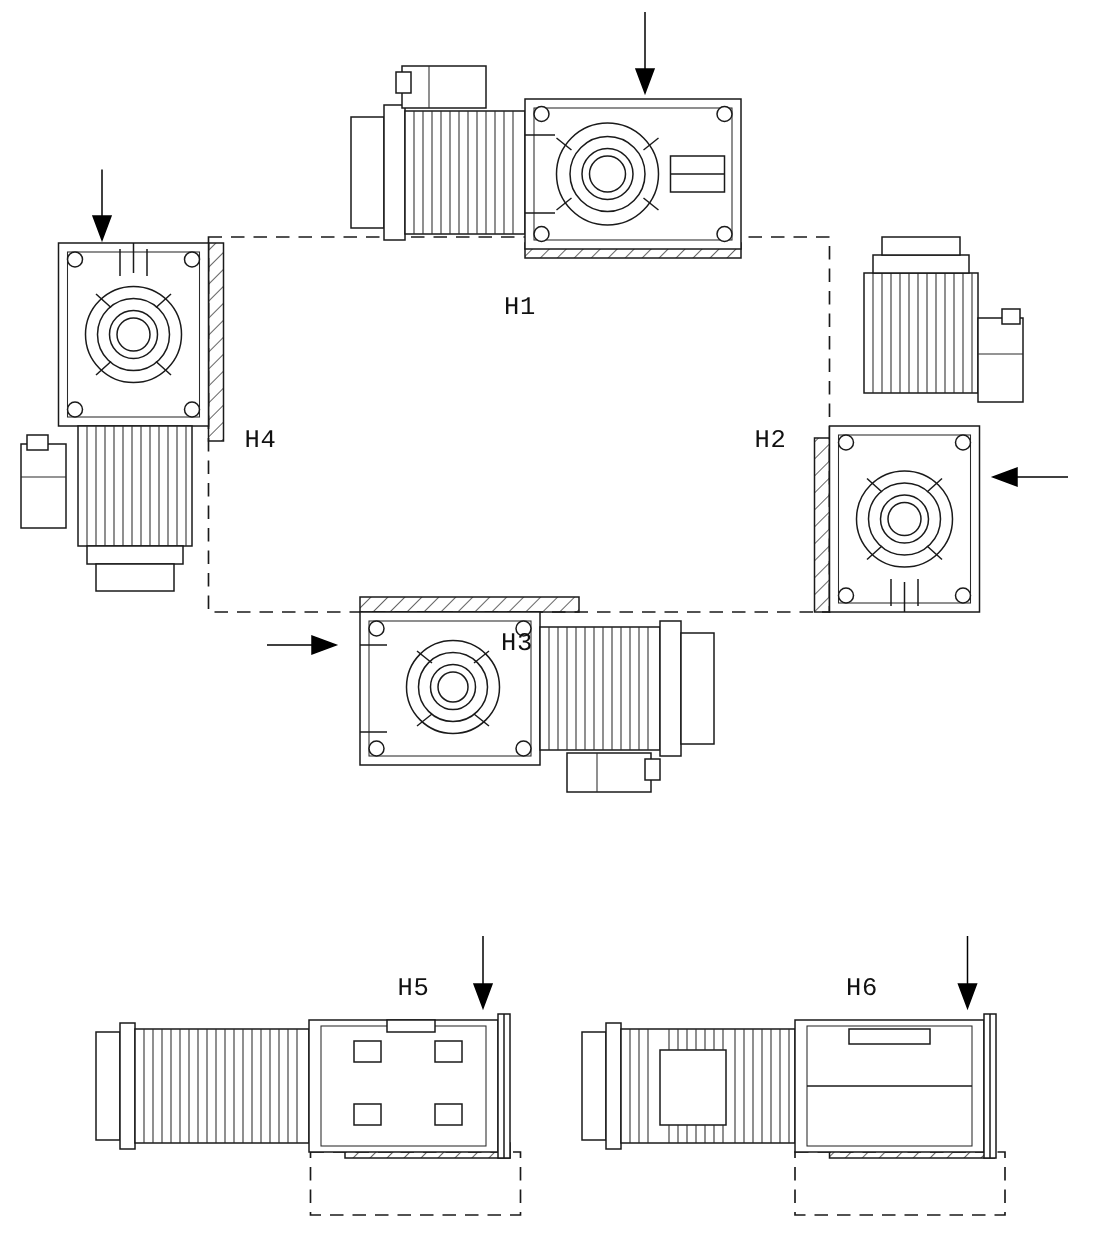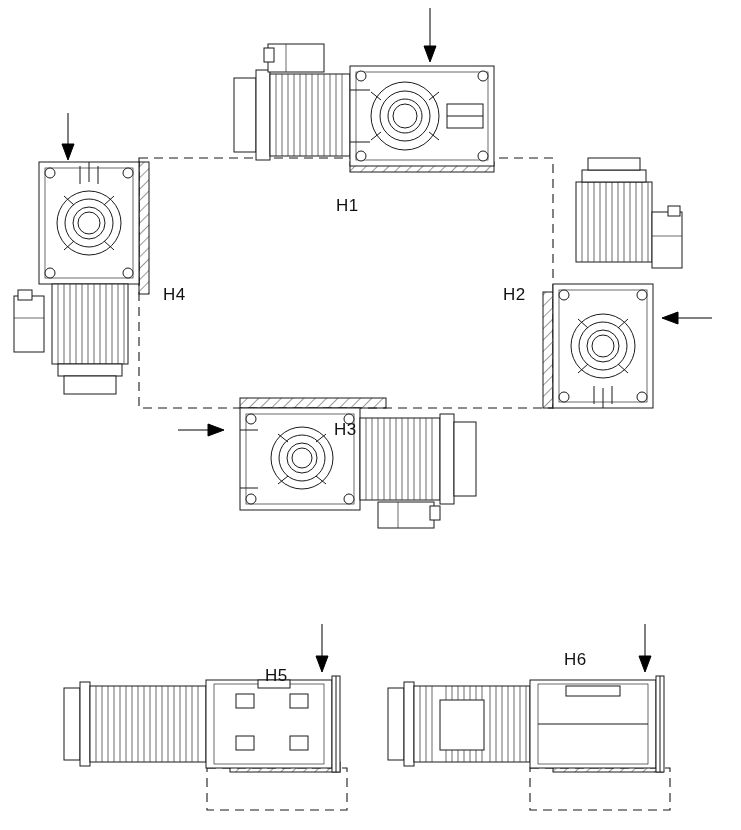--- a/index.html
+++ b/index.html
@@ -12,21 +12,21 @@
   }
   #sheet {
     position: relative;
     width: 741px;
     height: 830px;
     overflow: hidden;
     background: #ffffff;
   }
   .label {
     position: absolute;
-    font-family: Liberation Sans, sans-serif;
+    font-family: Liberation Mono, monospace;
     font-size: 17px;
     color: #111111;
     letter-spacing: 0.5px;
     white-space: nowrap;
   }
   svg.layer {
     position: absolute;
     left: 0;
     top: 0;
     width: 741px;
@@ -381,16 +381,16 @@
         <line class="arrow" x1="645" y1="624" x2="645" y2="662"></line>
         <polygon class="arrow" points="645,672 639,656 651,656"></polygon>
       </g>
     </g>
   </svg>
 
   <div class="label" style="left:336px; top:196px;">H1</div>
   <div class="label" style="left:163px; top:285px;">H4</div>
   <div class="label" style="left:503px; top:285px;text-align:center;">H2</div>
   <div class="label" style="left:334px; top:372px;margin-top:48px;">H3</div>
-  <div class="label" style="left:265px; top:650px;margin-top:16px;">H5</div>
+  <div class="label" style="left:265px; top:650px;">H5</div>
   <div class="label" style="left:564px; top:650px;">H6</div>
 
 </div>
 
 </body></html>

